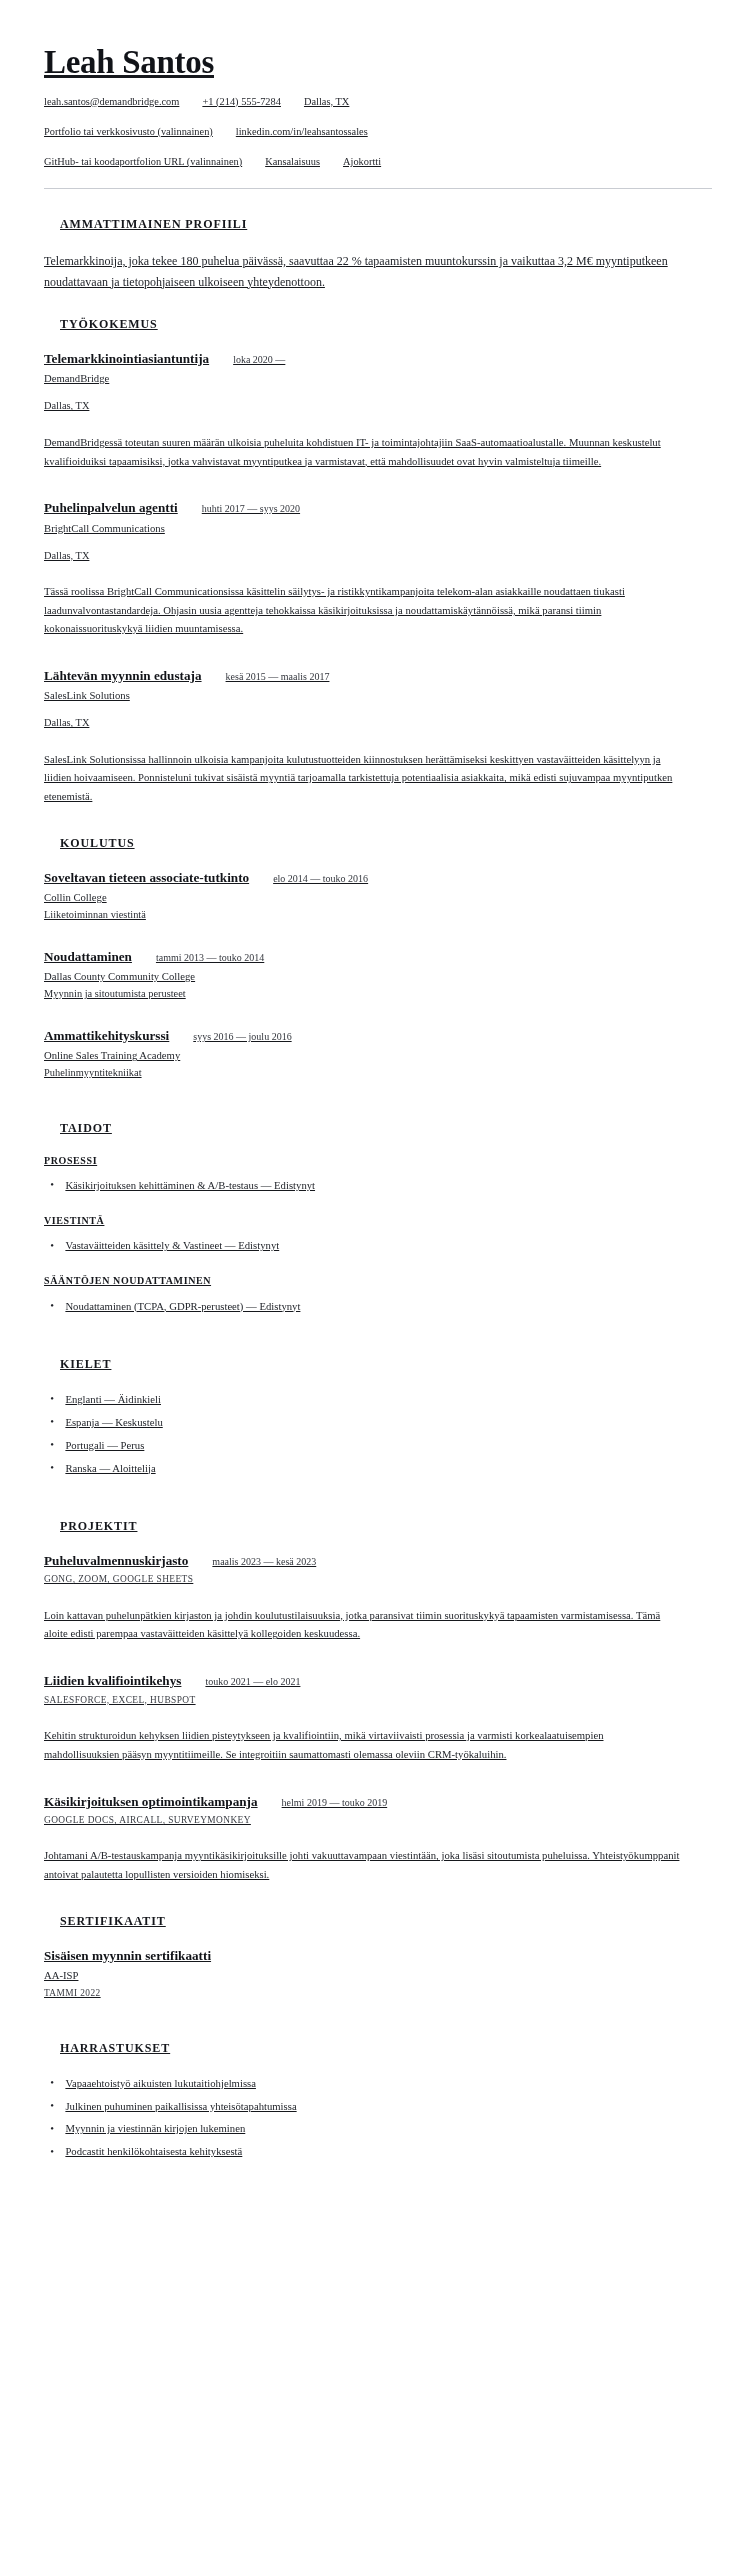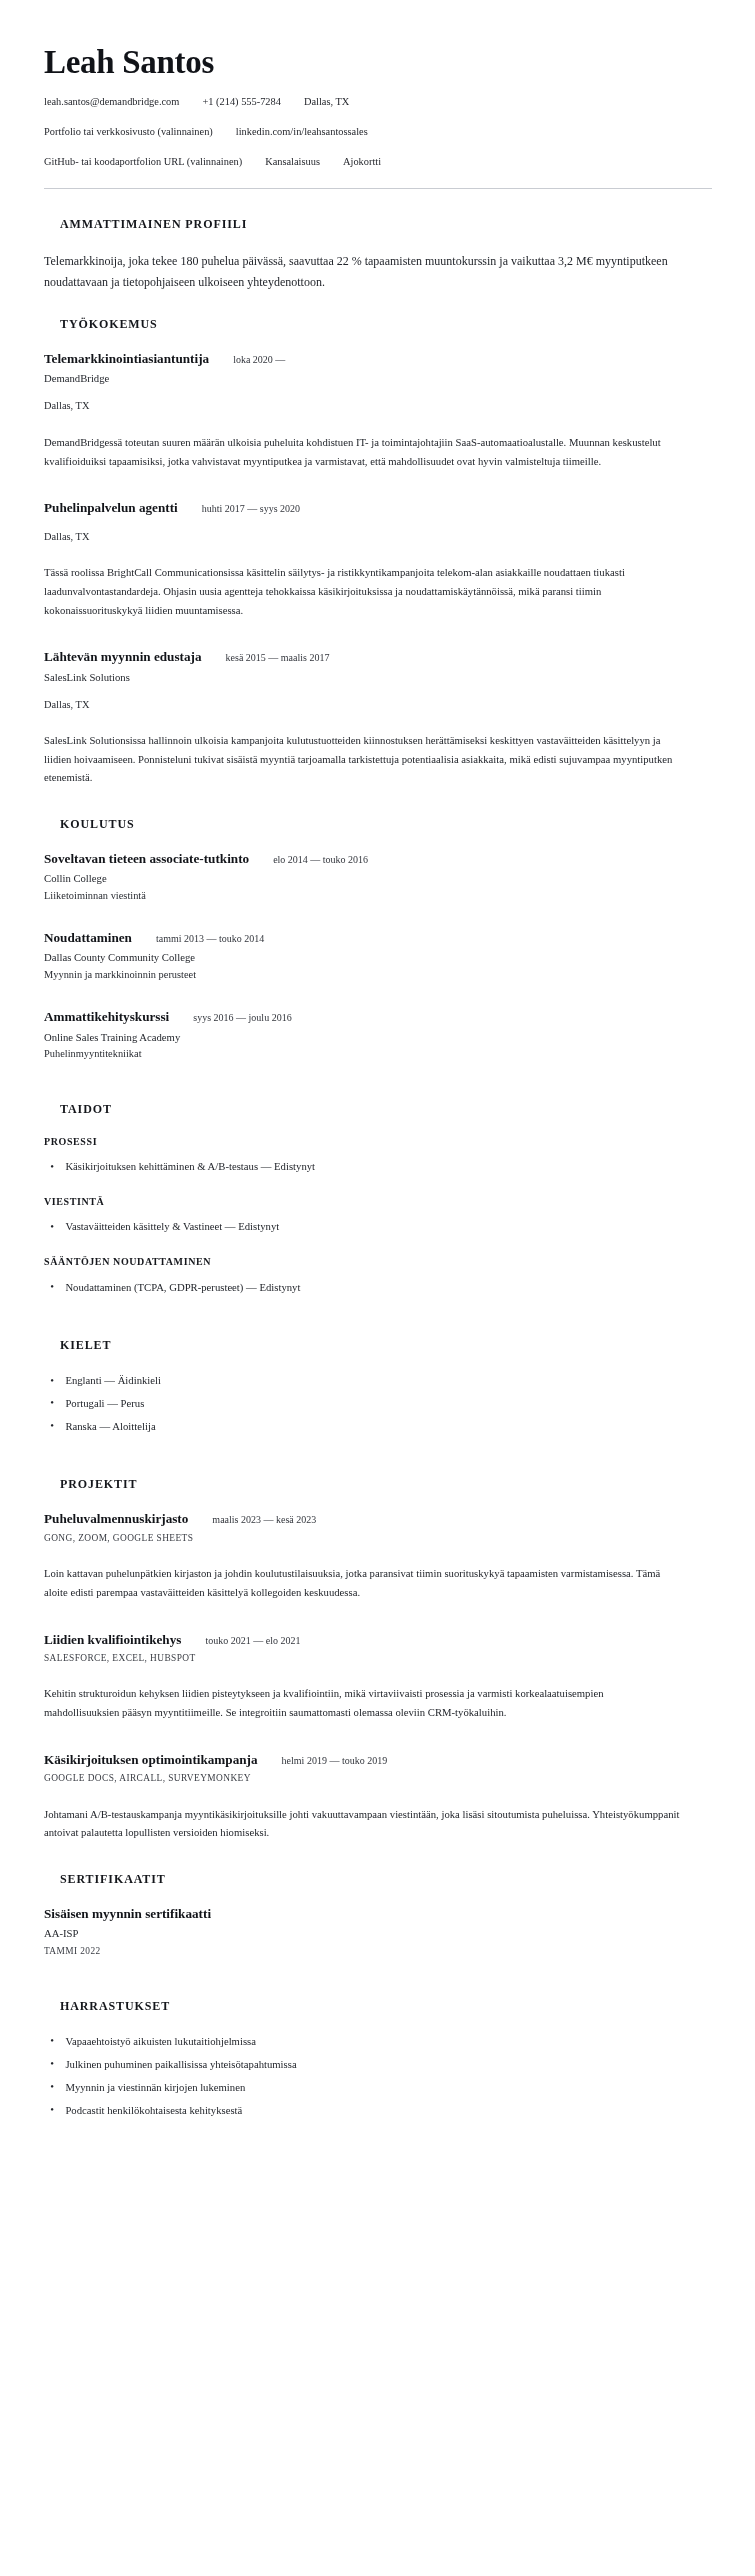--- a/index.html
+++ b/index.html
@@ -11,20 +11,21 @@
   body {
     width: 756px;
     min-height: 2576px;
     font-family: "Liberation Serif", "DejaVu Serif", serif;
     color: #16181d;
     -webkit-font-smoothing: antialiased;
   }
   .page {
     width: 756px;
     padding: 45px 44px 38px 44px;
+    text-decoration: underline;
   }
 
   
   .name {
     font-family: "Liberation Serif", "DejaVu Serif", serif;
     font-size: 33px;
     font-weight: 700;
     letter-spacing: -0.3px;
     line-height: 1.05;
     margin: 0 0 14px 0;
@@ -202,20 +203,21 @@
       <div class="entry-org">DemandBridge</div>
       <div class="entry-meta">Dallas, TX</div>
       <p class="entry-desc">DemandBridgessä toteutan suuren määrän ulkoisia puheluita kohdistuen IT- ja toimintajohtajiin SaaS-automaatioalustalle. Muunnan keskustelut kvalifioiduiksi tapaamisiksi, jotka vahvistavat myyntiputkea ja varmistavat, että mahdollisuudet ovat hyvin valmisteltuja tiimeille.</p>
     </article>
 
     <article class="entry">
       <div class="entry-head">
         <h3 class="entry-title">Puhelinpalvelun agentti</h3>
         <div class="entry-dates">huhti 2017 — syys 2020</div>
       </div>
+      <div class="entry-org">BrightCall Communications</div>
       <div class="entry-meta">Dallas, TX</div>
       <p class="entry-desc">Tässä roolissa BrightCall Communicationsissa käsittelin säilytys- ja ristikkyntikampanjoita telekom-alan asiakkaille noudattaen tiukasti laadunvalvontastandardeja. Ohjasin uusia agentteja tehokkaissa käsikirjoituksissa ja noudattamiskäytännöissä, mikä paransi tiimin kokonaissuorituskykyä liidien muuntamisessa.</p>
     </article>
 
     <article class="entry">
       <div class="entry-head">
         <h3 class="entry-title">Lähtevän myynnin edustaja</h3>
         <div class="entry-dates">kesä 2015 — maalis 2017</div>
       </div>
       <div class="entry-org">SalesLink Solutions</div>
@@ -237,21 +239,21 @@
     </article>
 
     <div class="gap-md"></div>
 
     <article class="entry">
       <div class="entry-head">
         <h3 class="entry-title">Noudattaminen</h3>
         <div class="entry-dates">tammi 2013 — touko 2014</div>
       </div>
       <div class="entry-org">Dallas County Community College</div>
-      <div class="entry-meta tight">Myynnin ja markkinoinnin perusteet</div>
+      <div class="entry-meta tight">Myynnin ja sitoutumista perusteet</div>
     </article>
 
     <div class="gap-md"></div>
 
     <article class="entry">
       <div class="entry-head">
         <h3 class="entry-title">Ammattikehityskurssi</h3>
         <div class="entry-dates">syys 2016 — joulu 2016</div>
       </div>
       <div class="entry-org">Online Sales Training Academy</div>
@@ -286,20 +288,21 @@
       </ul>
     </div>
   </section>
 
   <div class="gap-md"></div>
 
   <section class="section">
     <h2 class="section-title">KIELET</h2>
     <ul class="bullets compact">
       <li>Englanti — Äidinkieli</li>
+      <li>Espanja — Keskustelu</li>
       <li>Portugali — Perus</li>
       <li>Ranska — Aloittelija</li>
     </ul>
   </section>
 
   <div class="gap-md"></div>
 
   <section class="section">
     <h2 class="section-title">PROJEKTIT</h2>
 

